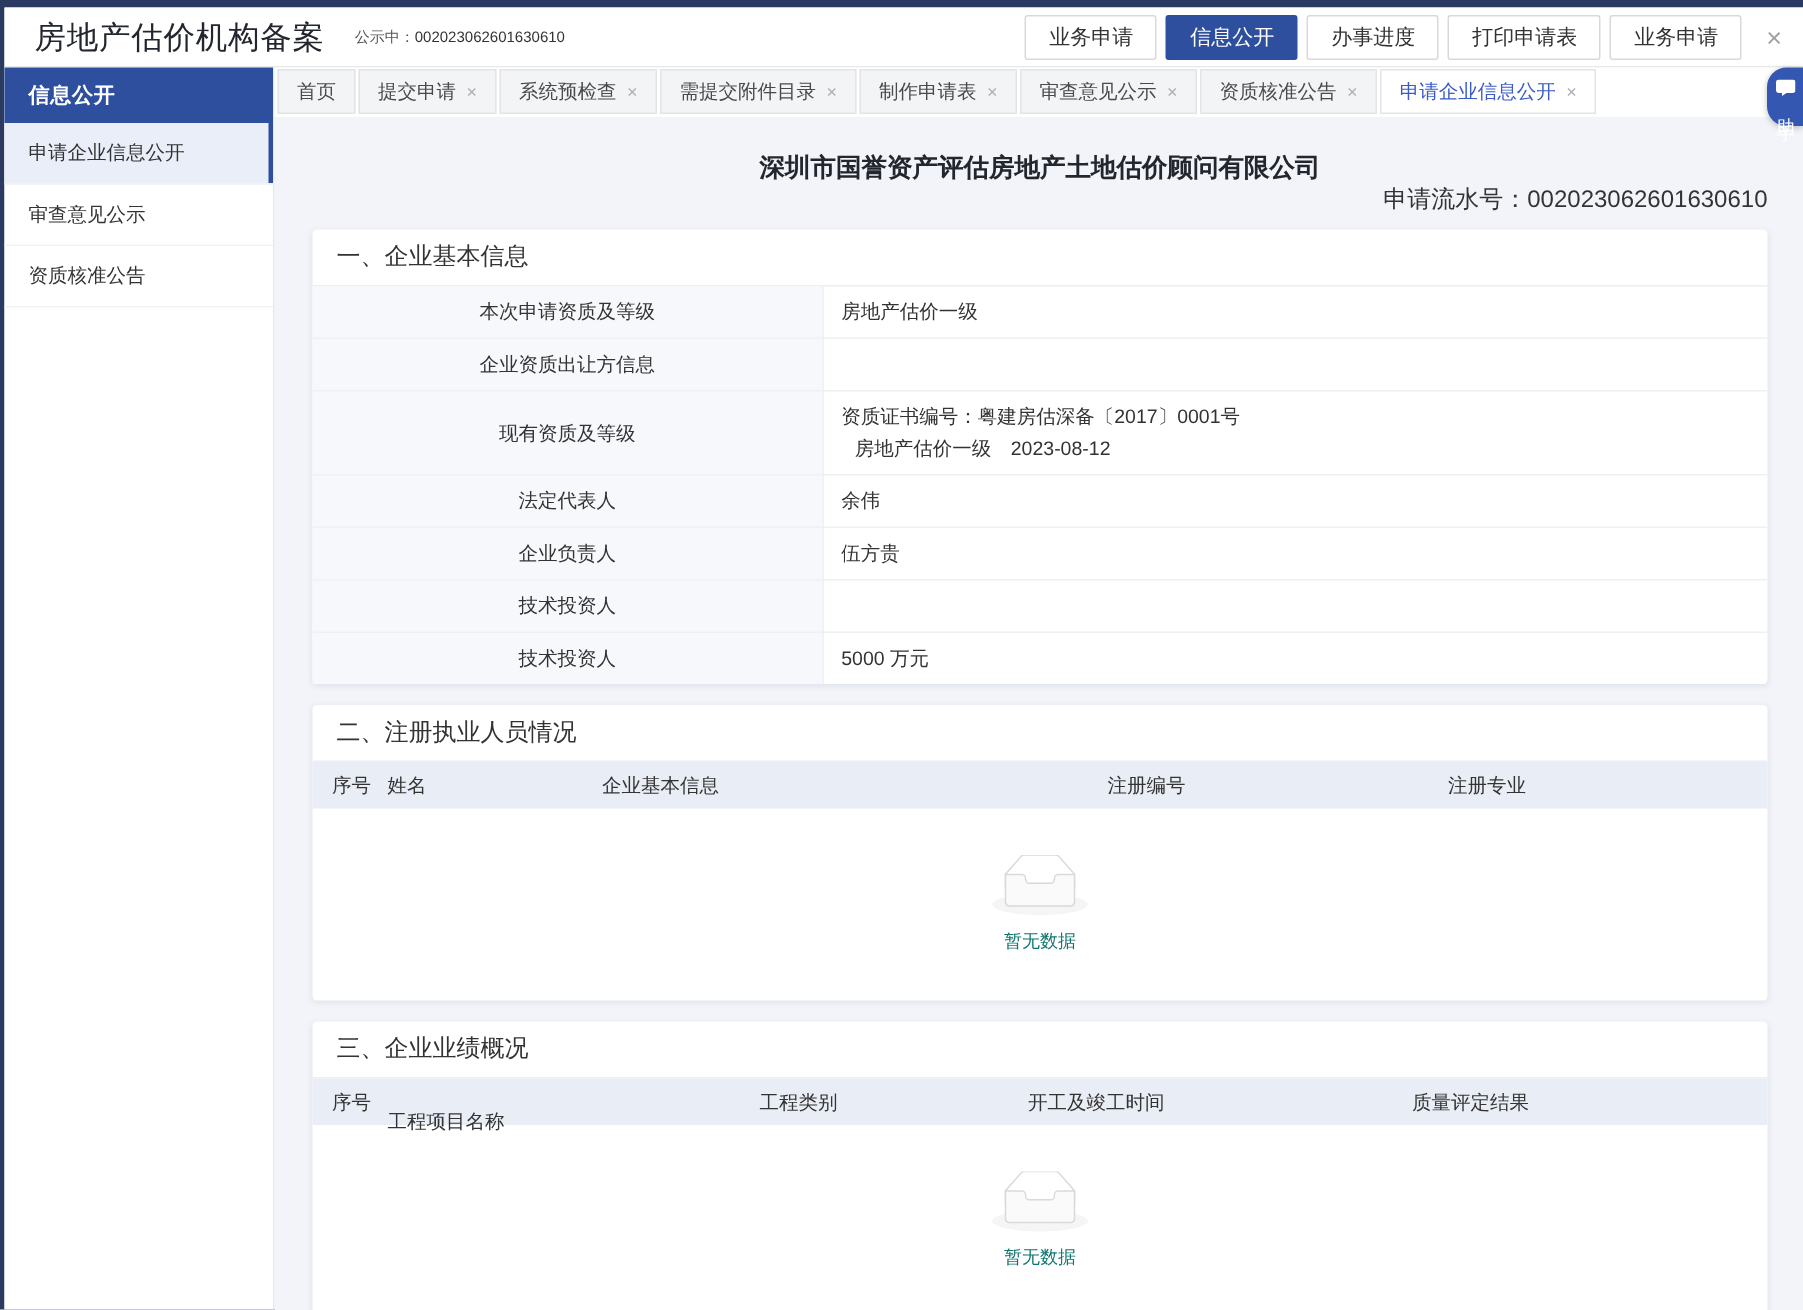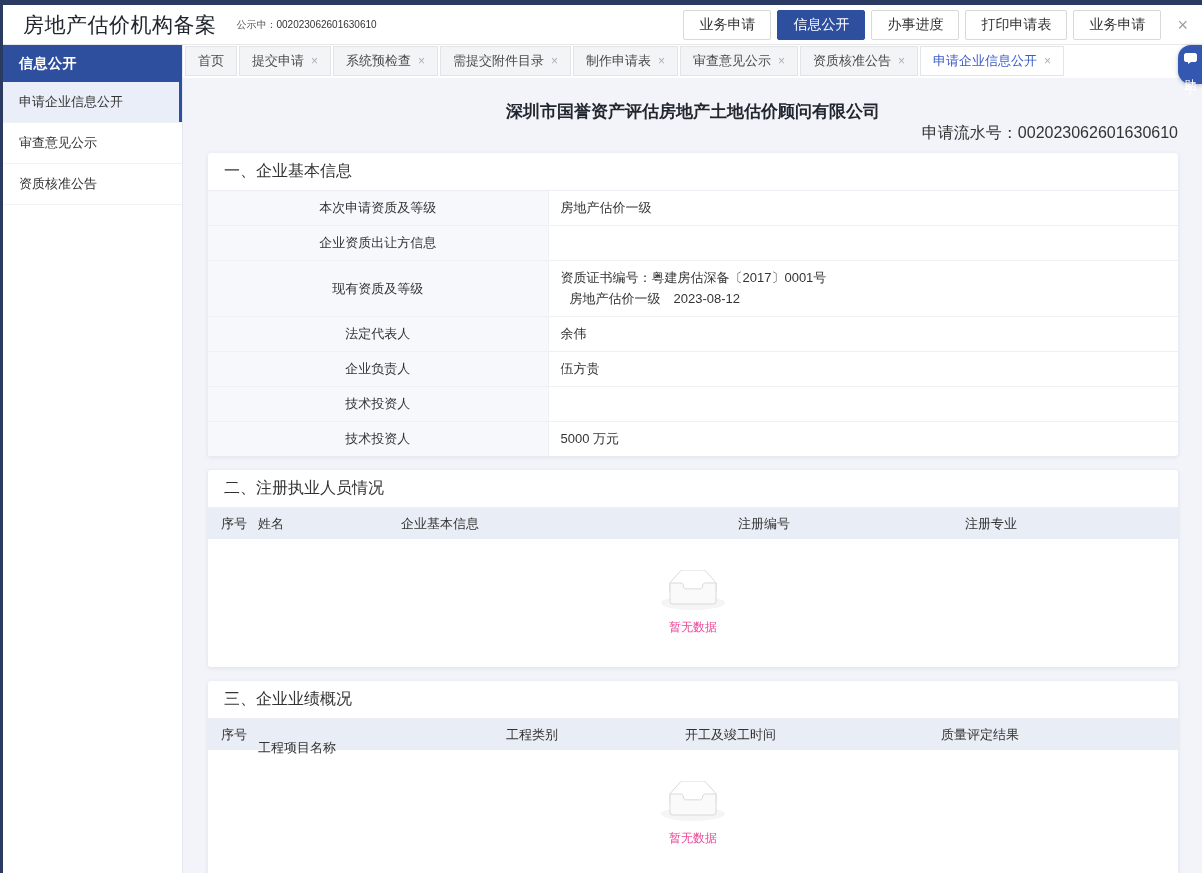--- a/index.html
+++ b/index.html
@@ -91,21 +91,21 @@
     font-size:13px; color:#333; padding-left:13px;
   }
   .gh-c { flex:0 0 auto; }
   .gh-last { flex:1; }
   .t2-c1 { width:37px; }  .t2-c2 { width:143px; } .t2-c3 { width:337px; } .t2-c4 { width:227px; }
   .t3-c1 { width:37px; }  .t3-c2 { width:248px;margin-top:26px; } .t3-c3 { width:179px; } .t3-c4 { width:256px; }
 
   .empty-body {
     height:128px; display:flex; flex-direction:column; align-items:center; justify-content:center;
   }
-  .empty-text { font-size:12px; color:#ec4899; margin-top:8px; }
+  .empty-text { font-size:12px; color:#0f766e; margin-top:8px; }
 
   
   .assistant {
     position:absolute; right:0; top:45px; width:24px;
     background:#3457b2; border-radius:13px 0 0 13px;
     padding:8px 0 9px; display:flex; flex-direction:column; align-items:center;
     color:#fff; cursor:pointer; box-shadow:0 1px 4px rgba(0,0,0,.25);
   }
   .assistant-label {
     writing-mode:vertical-rl; text-orientation:upright;

